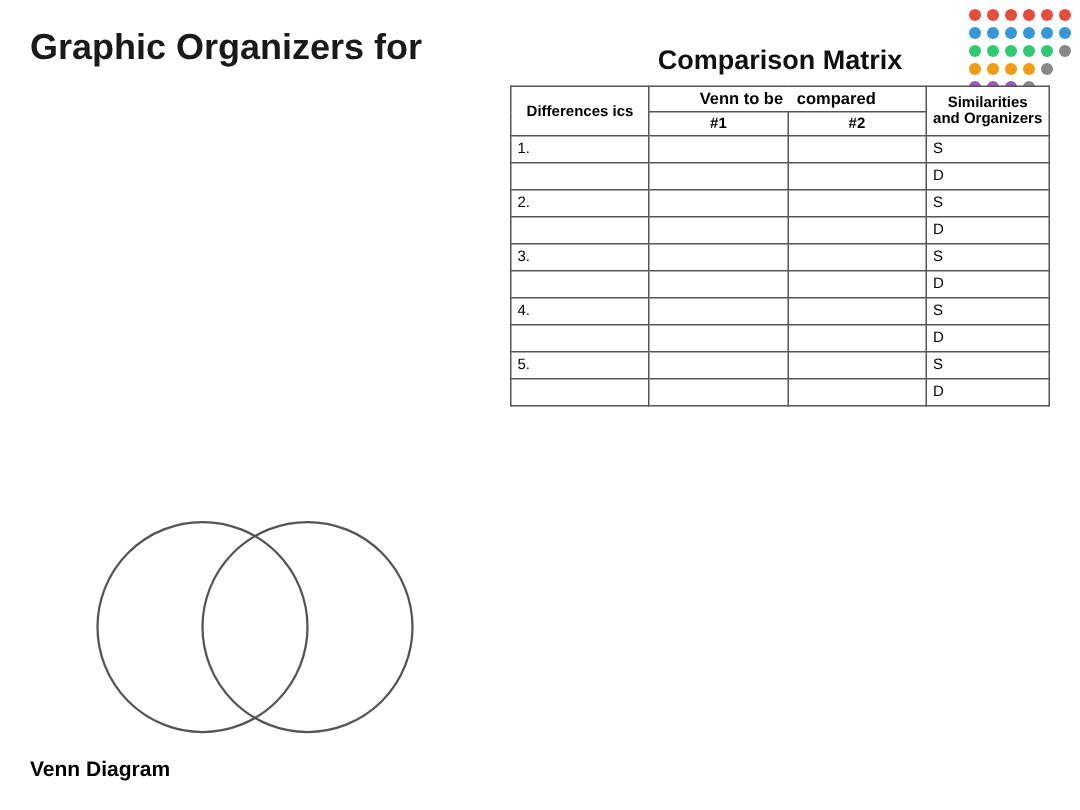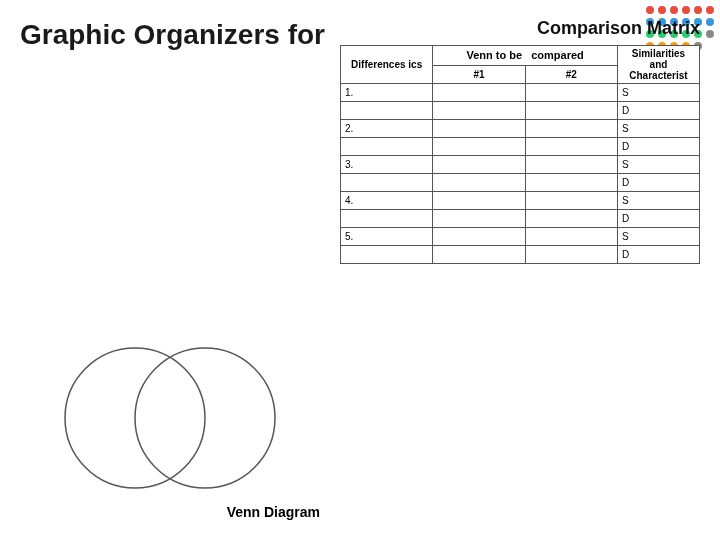--- a/index.html
+++ b/index.html
@@ -12,41 +12,42 @@
     }
 
     .page {
       width: 720px;
       height: 540px;
       position: relative;
       padding: 18px 20px;
     }
 
     .title {
-      font-size: 28px;
+      font-size: 24px;
       font-weight: bold;
       color: #1a1a1a;
       line-height: 1.2;
       margin-bottom: 11px;
       max-width: 340px;
     }
 
     .right-panel {
       position: absolute;
       top: 18px;
       right: 20px;
       width: 360px;
     }
 
     .comparison-matrix-title {
       font-size: 18px;
       font-weight: bold;
-      text-align: right;
+      text-align: center;
       margin-bottom: 6px;
       color: #111;
+      margin-top: 12px;
     }
 
     .matrix-table {
       width: 100%;
       border-collapse: collapse;
       font-size: 11px;
     }
 
     .matrix-table td, .matrix-table th {
       border: 1px solid #555;
@@ -102,21 +103,21 @@
     }
 
     .venn-area {
       position: absolute;
       bottom: 20px;
       left: 20px;
       width: 300px;
     }
 
     .venn-label {
-      text-align: right;
+      text-align: left;
       font-size: 14px;
       margin-top: 6px;
       font-weight: bold;
     }
 
     .venn-svg {
       display: block;
       margin: 0 auto;
     }
 
@@ -186,21 +187,21 @@
           <tr class="header-row">
         <td class="char-cell" rowspan="2">
           <span>Differences ics</span>
         </td>
         <td colspan="2" class="items-header">
           <span>Venn to be</span>
           &nbsp;
           <span>compared</span>
         </td>
         <td class="similarities-header" rowspan="2">
-          <span>Similarities and Characterist</span>
+          <span>Similarities and Organizers</span>
         </td>
       </tr>
 
       <tr class="sub-header-row">
         <td>#1</td>
         <td>#2</td>
       </tr>
 
       <tr>
         <td class="row-num">1.</td>

